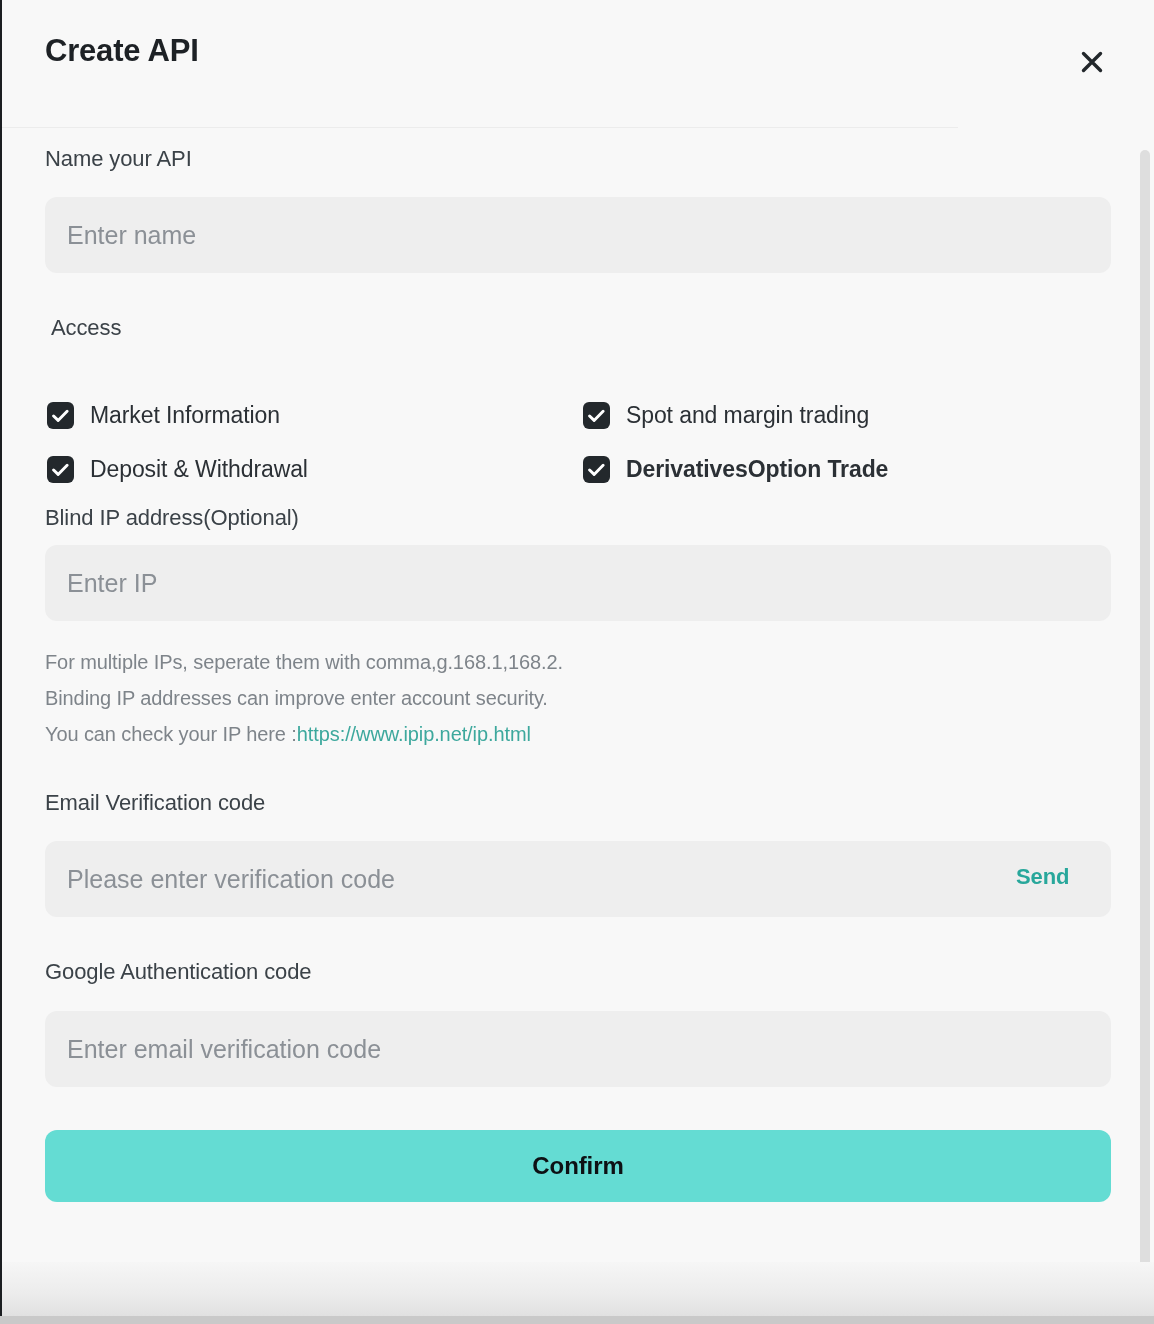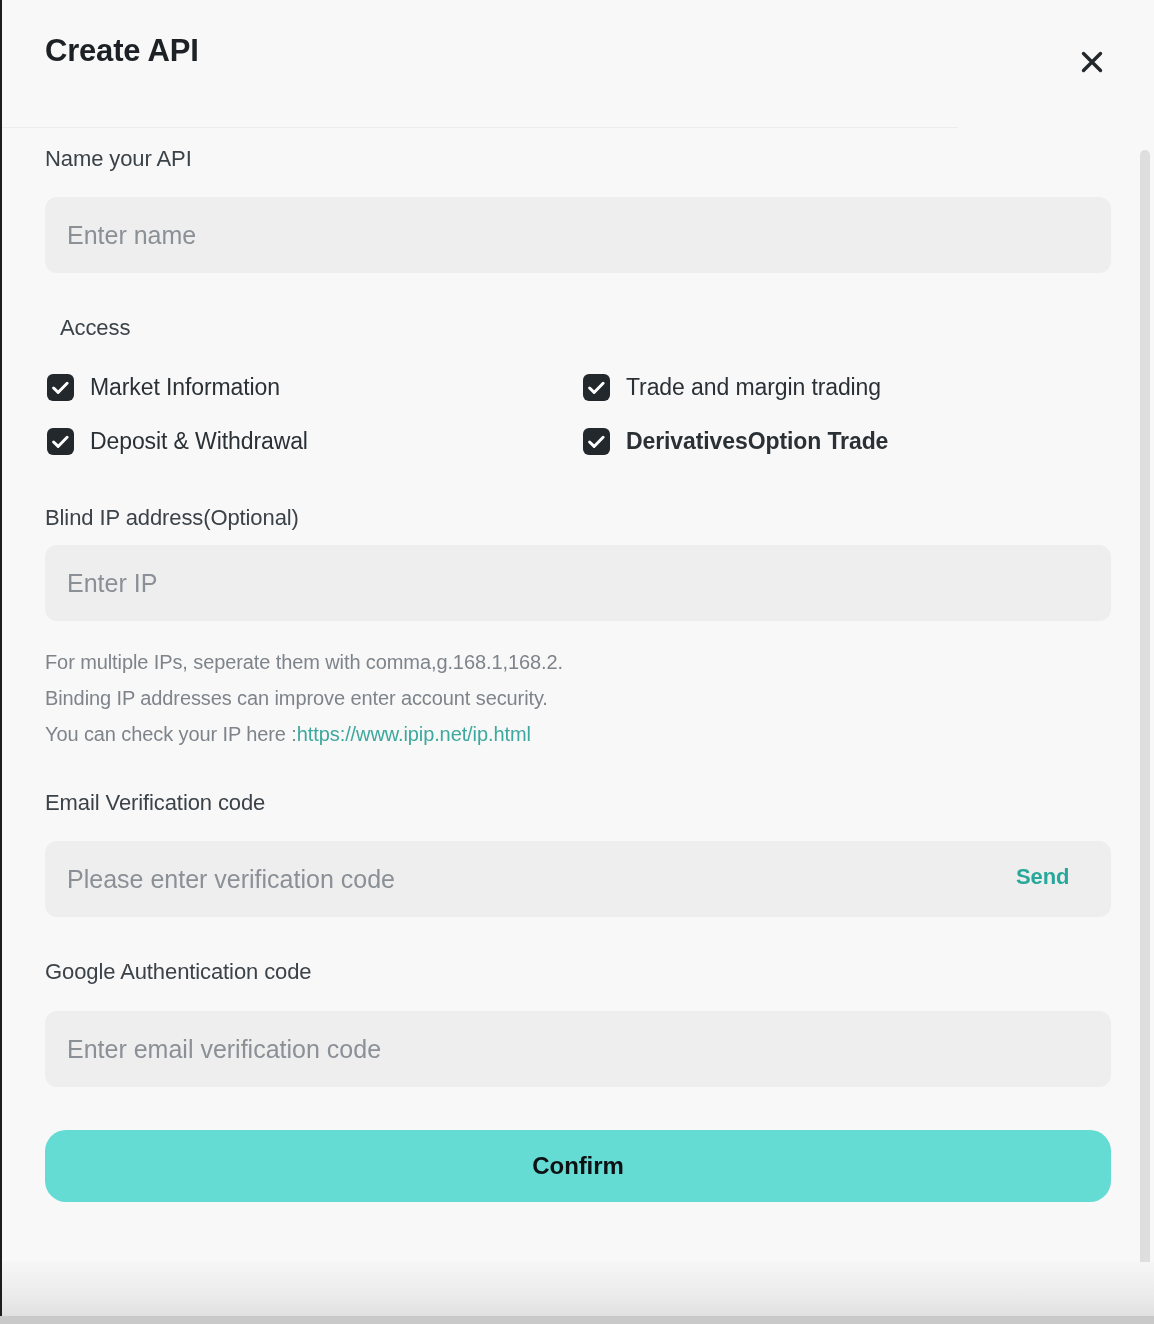--- a/index.html
+++ b/index.html
@@ -141,20 +141,21 @@
     font-size: 25px;
   }
 
   
   .cb-row {
     position: absolute;
     display: flex;
     align-items: center;
     cursor: pointer;
     white-space: nowrap;
+    margin-top: 28px;
   }
   .cb-box {
     width: 27px;
     height: 27px;
     border-radius: 6px;
     background: #23282c;
     display: flex;
     align-items: center;
     justify-content: center;
     flex: none;
@@ -239,38 +240,38 @@
         </svg>
       </span>
     </div>
   </div>
 
   <div class="body">
 
     <div class="field-label" style="left:43px; top:17px;">Name your API</div>
     <input class="text-input" style="top: 68px;" type="text" placeholder="Enter name">
 
-    <div class="field-label" style="left:58px; top:186px;">Access</div>
+    <div class="field-label" style="left:49px; top:186px;">Access</div>
 
     <div class="cb-row" style="left:45px; top:245px;">
       <span class="cb-box">
         <svg width="17" height="14" viewBox="0 0 17 14">
           <path d="M1.6 7.0 L6.1 11.4 L15.1 2.3" stroke="#ffffff" stroke-width="2.9" fill="none" stroke-linecap="round" stroke-linejoin="round"></path>
         </svg>
       </span>
       <span class="cb-label">Market Information</span>
     </div>
 
     <div class="cb-row" style="left:581px; top:245px;">
       <span class="cb-box">
         <svg width="17" height="14" viewBox="0 0 17 14">
           <path d="M1.6 7.0 L6.1 11.4 L15.1 2.3" stroke="#ffffff" stroke-width="2.9" fill="none" stroke-linecap="round" stroke-linejoin="round"></path>
         </svg>
       </span>
-      <span class="cb-label">Trade and margin trading</span>
+      <span class="cb-label">Spot and margin trading</span>
     </div>
 
     <div class="cb-row" style="left:45px; top:299px;">
       <span class="cb-box">
         <svg width="17" height="14" viewBox="0 0 17 14">
           <path d="M1.6 7.0 L6.1 11.4 L15.1 2.3" stroke="#ffffff" stroke-width="2.9" fill="none" stroke-linecap="round" stroke-linejoin="round"></path>
         </svg>
       </span>
       <span class="cb-label">Deposit &amp; Withdrawal</span>
     </div>
@@ -293,21 +294,21 @@
       <span>You can check your IP here :</span><a class="hint-link" href="#">https://www.ipip.net/ip.html</a>
     </div>
 
     <div class="field-label" style="left:43px; top:661px;">Email Verification code</div>
     <input class="text-input" style="top: 712px;" type="text" placeholder="Please enter verification code">
     <div class="send-link" style="top:735px;">Send</div>
 
     <div class="field-label" style="left:43px; top:830px;">Google Authentication code</div>
     <input class="text-input" style="top: 882px;" type="text" placeholder="Enter email verification code">
 
-    <button class="btn btn-confirm" style="top:1001px;border-radius:21px;">Confirm</button>
+    <button class="btn btn-confirm" style="top:1001px;">Confirm</button>
 
   </div>
 
   <div class="scrollbar-track"></div>
 </div>
 
 <div class="scrollbar-thumb"></div>
 <div class="bottom-fade"></div>
 <div class="bottom-dark"></div>
 

